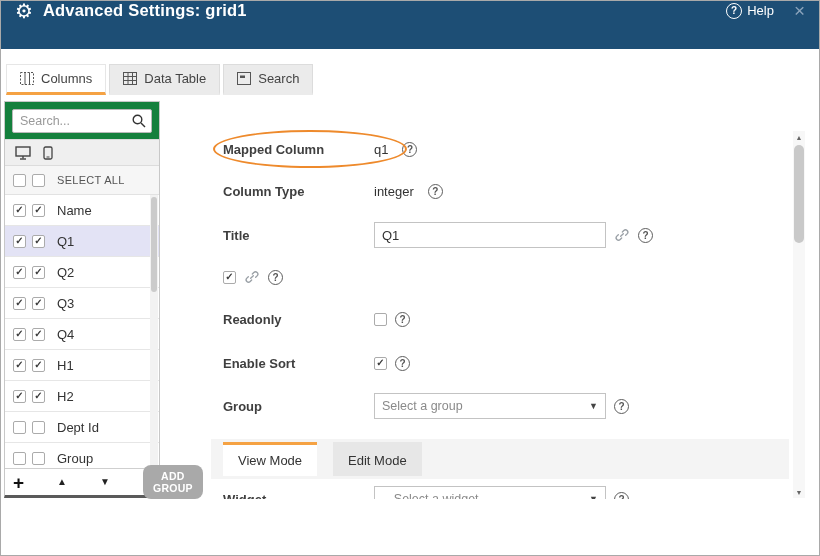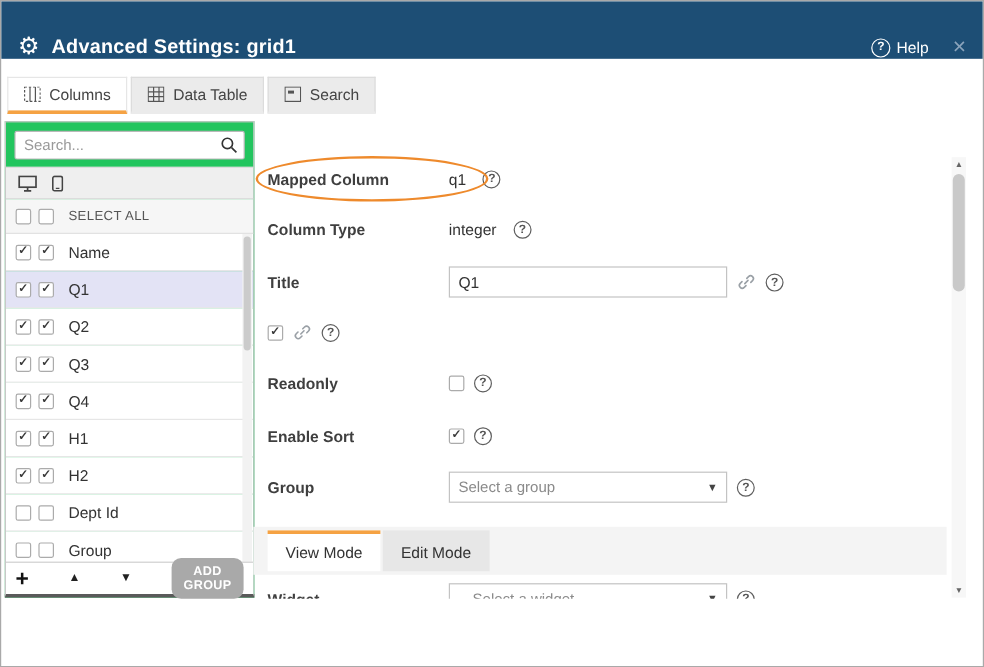--- a/index.html
+++ b/index.html
@@ -1,38 +1,38 @@
 <!DOCTYPE html>
 <html><head>
 <meta charset="utf-8">
 <style>
   * { margin:0; padding:0; box-sizing:border-box; }
   body { width:820px; height:556px; font-family:"Liberation Sans", sans-serif; background:#fff; }
   .app { position:relative; width:820px; height:556px; border:1px solid #a9a9a9; background:#fff; overflow:hidden; }
 
   
-  .hdr { position:absolute; top:0; left:0; right:0; height:48px; background:#1d4e75; display:flex; align-items:flex-end; padding:0 14px; }
+  .hdr { position:absolute; top:0; left:0; right:0; height:48px; background:#1d4e75; display:flex; align-items:flex-start; padding:0 14px; }
   .gear { color:#fff; font-size:20px; margin-right:10px; line-height:1; }
   .gear::before { content:"⚙"; }
   .hdr h1 { color:#fff; font-size:16.5px; font-weight:bold; letter-spacing:.2px; }
   .hdr-right { margin-left:auto; display:flex; align-items:center; }
   .qmark { width:15px; height:15px; border:1.4px solid #5e5e5e; border-radius:50%; display:inline-flex; align-items:center; justify-content:center; font-size:10px; font-weight:bold; color:#555; flex:none; }
   .qmark::before { content:"?"; }
   .qmark.light { width:16px; height:16px; border-color:#fff; color:#fff; }
   .help-label { color:#fff; font-size:13px; margin-left:5px; }
   .close { color:#8aa3bb; font-size:19px; margin-left:20px; line-height:1; }
   .close::before { content:"×"; }
 
   
   .tabs { position:absolute; top:63px; left:5px; display:flex; gap:3px; }
   .tab { display:inline-flex; align-items:center; gap:7px; padding:0 13px; height:31px; background:#ebebeb; border:1px solid #dcdcdc; border-bottom:3px solid transparent; font-size:13px; color:#444; }
   .tab.active { background:#fff; border-color:#e6e6e6; border-bottom:3px solid #f5a243; }
 
   
-  .left-panel { position:absolute; left:3px; top:100px; width:208px; height:397px; border:1px solid #c8c8c8; border-bottom:3px solid #5a5a5a; background:#22c55e; }
+  .left-panel { position:absolute; left:3px; top:100px; width:156px; height:397px; border:1px solid #c8c8c8; border-bottom:3px solid #5a5a5a; background:#15803d; }
   .search-wrap { position:relative; margin:7px 7px 6px; }
   .search { width:100%; height:24px; border:1px solid #b9b9b9; border-radius:2px; padding:0 26px 0 7px; font-size:12.5px; color:#333; font-family:inherit; background:#fff; }
   .search::placeholder { color:#999; }
   .search-icon-wrap { position:absolute; right:5px; top:4px; }
   .device-row { height:27px; display:flex; align-items:center; gap:12px; padding:0 10px; background:#efefef; border-top:1px solid #dcdcdc; border-bottom:1px solid #dcdcdc; }
   .select-all { height:29px; display:flex; align-items:center; gap:6px; padding:0 8px; background:#f6f6f6; border-bottom:1px solid #e2e2e2; }
   .sa-label { font-size:11px; color:#555; margin-left:6px; letter-spacing:.3px; }
   .rows { position:relative; overflow:hidden; height:274px; }
   .lrow { height:31px; display:flex; align-items:center; gap:6px; padding:0 8px; border-bottom:1px solid #e6e6e6; font-size:13px; color:#333; background:#fff; }
   .lrow.sel { background:#e3e3f5; }
@@ -55,21 +55,21 @@
   .subtab.active { background:#fff; border-bottom-color:#f5a243; }
   .frow { position:absolute; left:12px; height:26px; display:flex; align-items:center; gap:8px; }
   .flabel { width:143px; min-width:143px; font-size:13px; color:#3f3f3f;font-weight:bold; }
   .fvalue { font-size:13px; color:#333; margin-right:6px; }
   .tinput { width:232px; height:26px; border:1px solid #c3c3c3; padding:0 7px; font-size:13px; color:#333; font-family:inherit; }
   .select { width:232px; height:26px; border:1px solid #c3c3c3; display:flex; align-items:center; padding:0 7px; background:#fff; }
   .sel-text { font-size:12.5px; color:#8a8a8a; flex:1; white-space:nowrap; overflow:hidden; }
   .caret { font-size:9px; color:#444; line-height:1; }
   .caret::before { content:"▼"; }
   .annotation { position:absolute; left:2px; top:29px; width:194px; height:38px; border:2.5px solid #ee8a2c; border-radius:50%; pointer-events:none; }
-  .mode-strip { position:absolute; left:0; top:338px; width:100%; height:40px; background:#f4f4f4; display:flex; align-items:center; padding-left:12px; gap:2px; }
+  .mode-strip { position:absolute; left:0; top:338px; width:100%; height:40px; background:#f4f4f4; display:flex; align-items:center; padding-left:12px; gap:16px; }
   .mode-tab { padding:8px 15px; font-size:13px; color:#333; background:#e7e7e7; border-top:3px solid transparent; }
   .mode-tab.active { background:#fff; border-top-color:#f5a243; }
 
   
   .vscroll { position:absolute; left:792px; top:130px; width:12px; height:367px; background:#f7f7f7; }
   .vscroll .arr { height:12px; display:flex; align-items:center; justify-content:center; font-size:7px; color:#666; }
   .vscroll .arr.up::before { content:"▲"; }
   .vscroll .arr.down::before { content:"▼"; }
   .vscroll .arr.down { position:absolute; bottom:0; left:0; right:0; }
   .vscroll .thumb { position:absolute; left:1px; top:14px; width:10px; height:98px; background:#c9c9c9; border-radius:5px; }

